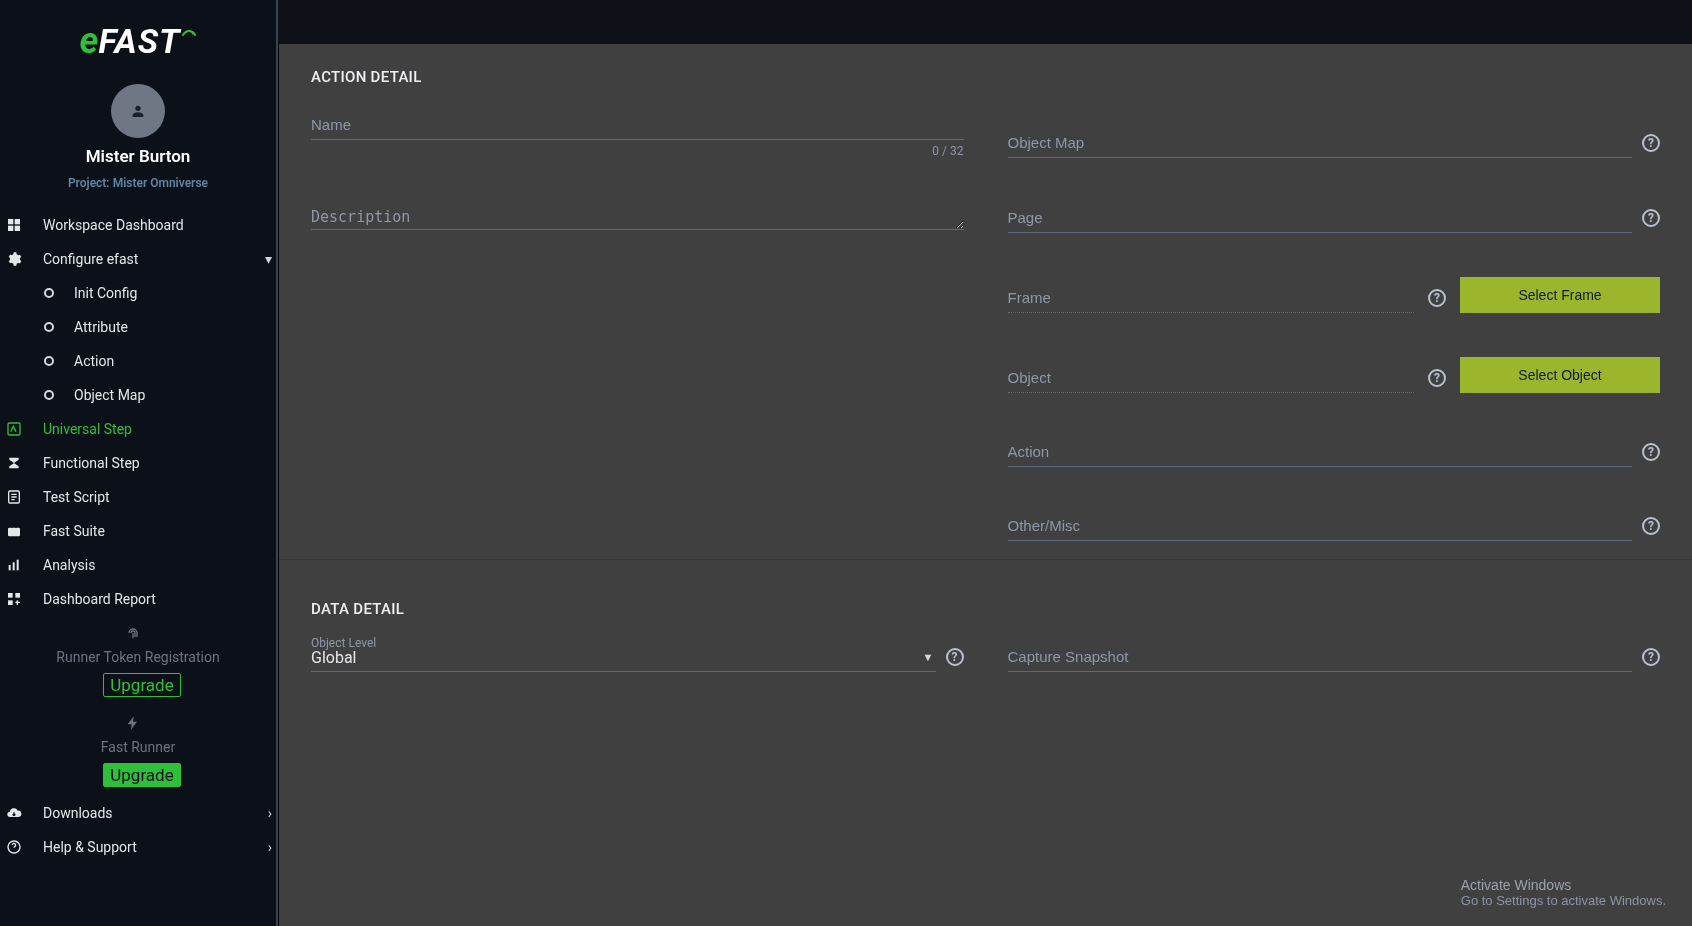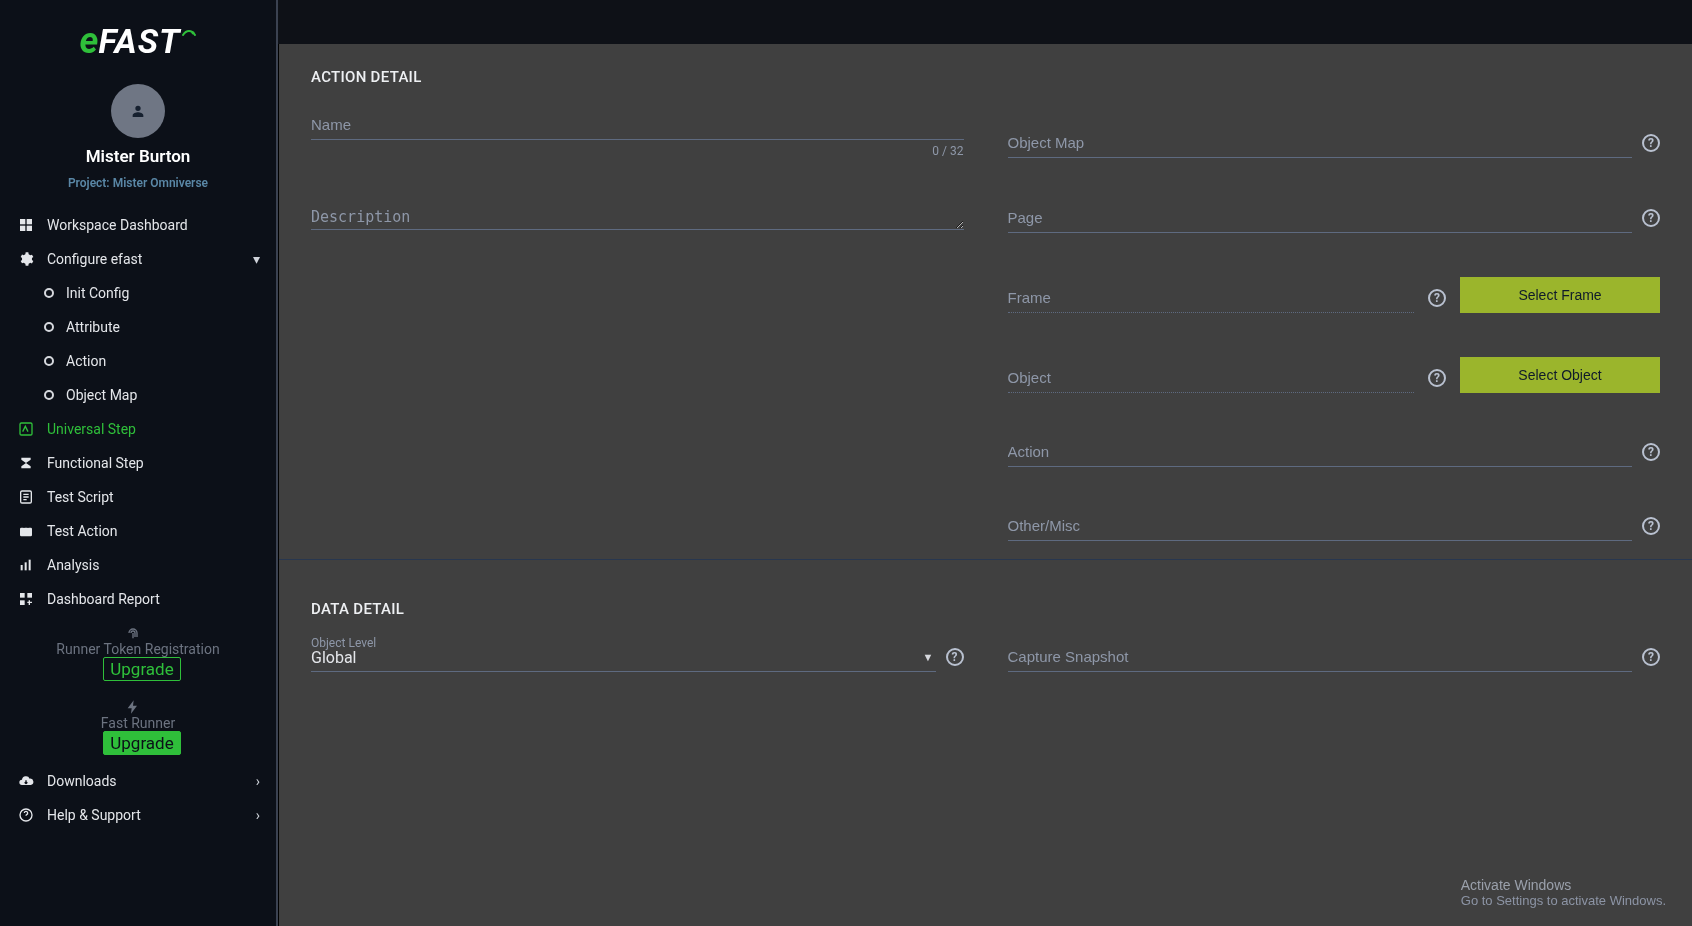--- a/index.html
+++ b/index.html
@@ -40,21 +40,22 @@
   .username { text-align: center; color: #fff; font-weight: 600; font-size: 17px; }
   .project {
     text-align: center; color: #5a87a6; font-weight: 600;
     font-size: 12px; margin: 10px 0 18px 0;
   }
 
   .nav { flex: 1; display: flex; flex-direction: column; }
   .nav-item, .nav-sub-item {
     display: flex; align-items: center;
     color: #e4e6ea; cursor: pointer;
-    padding: 9px 16px;
+    padding: 9px 4px;
+    gap: 8px;
   }
   .nav-item.active { color: #2fbf3a; }
   .nav-item .icon, .nav-sub-item .icon {
     width: 20px; display: inline-flex; justify-content: center;
     margin-right: 11px; font-size: 15px; color: inherit;
   }
   .nav-item .chev {
     margin-left: auto; font-size: 14px; color: #cfd3da;
   }
   .nav-sub-item { padding-left: 44px; color: #e4e6ea; font-size: 14px; }
@@ -261,21 +262,21 @@
       <span>Test Script</span>
     </div>
 
     <div class="nav-item">
       <span class="icon">
           <svg class="i" viewBox="0 0 24 24">
             <rect x="3" y="7" width="18" height="13" rx="2"></rect>
             <path d="M9 7V5a2 2 0 0 1 2-2h2a2 2 0 0 1 2 2v2" fill="none" stroke="#0c1018" stroke-width="2"></path>
           </svg>
         </span>
-      <span>Test Action</span>
+      <span>Fast Suite</span>
     </div>
 
     <div class="nav-item">
       <span class="icon">
           <svg class="i" viewBox="0 0 24 24">
             <rect x="4" y="12" width="3" height="8"></rect>
             <rect x="10" y="8" width="3" height="12"></rect>
             <rect x="16" y="4" width="3" height="16"></rect>
           </svg>
         </span>

